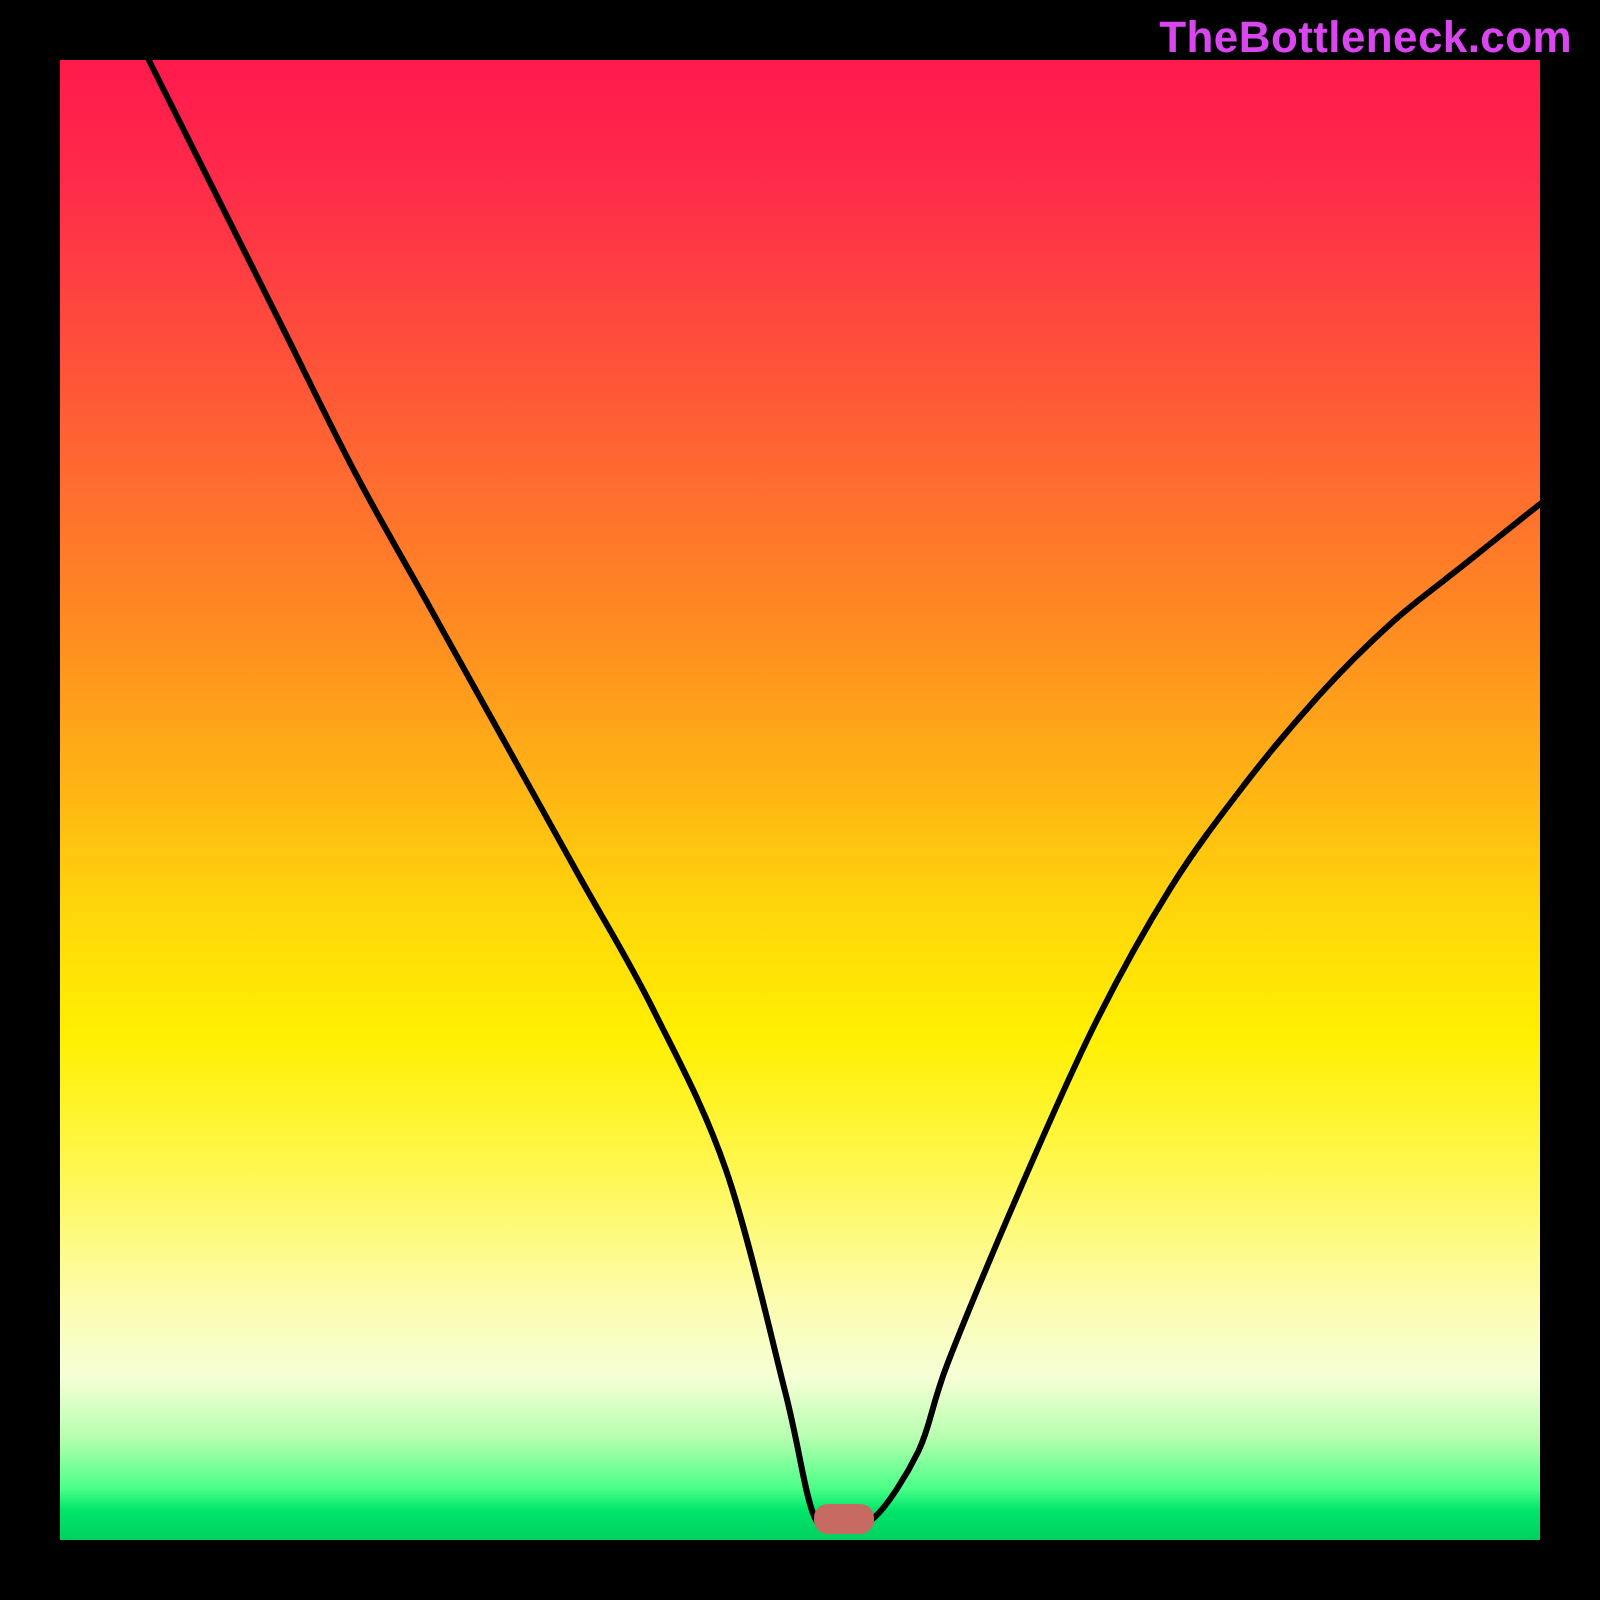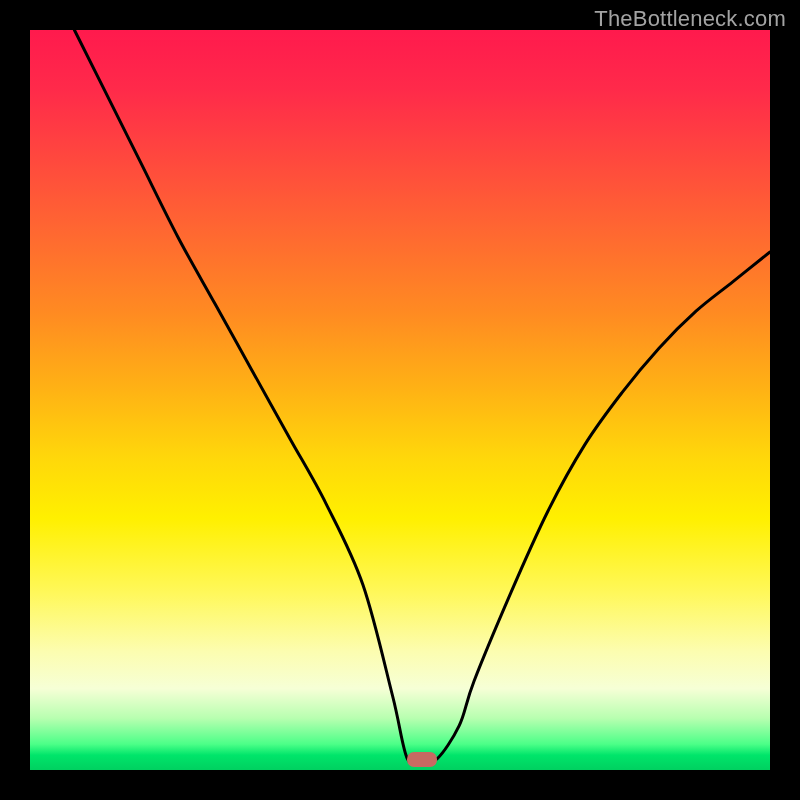--- a/index.html
+++ b/index.html
@@ -38,23 +38,23 @@
       #b8ffb0 93%,
       #4cff88 96.5%,
       #00e56a 98%,
       #00d060 100%
     );
   }
   .watermark {
     position: absolute;
     top: 6px;
     right: 14px;
-    color: #a3a3a3;
+    color: #d946ef;
     font-size: 22px;
-    font-weight: 400;
+    font-weight: 700;
     letter-spacing: 0.2px;
     user-select: none;
   }
   .marker {
     position: absolute;
     width: 30px;
     height: 15px;
     border-radius: 7px;
     background: #c76a62;
   }

